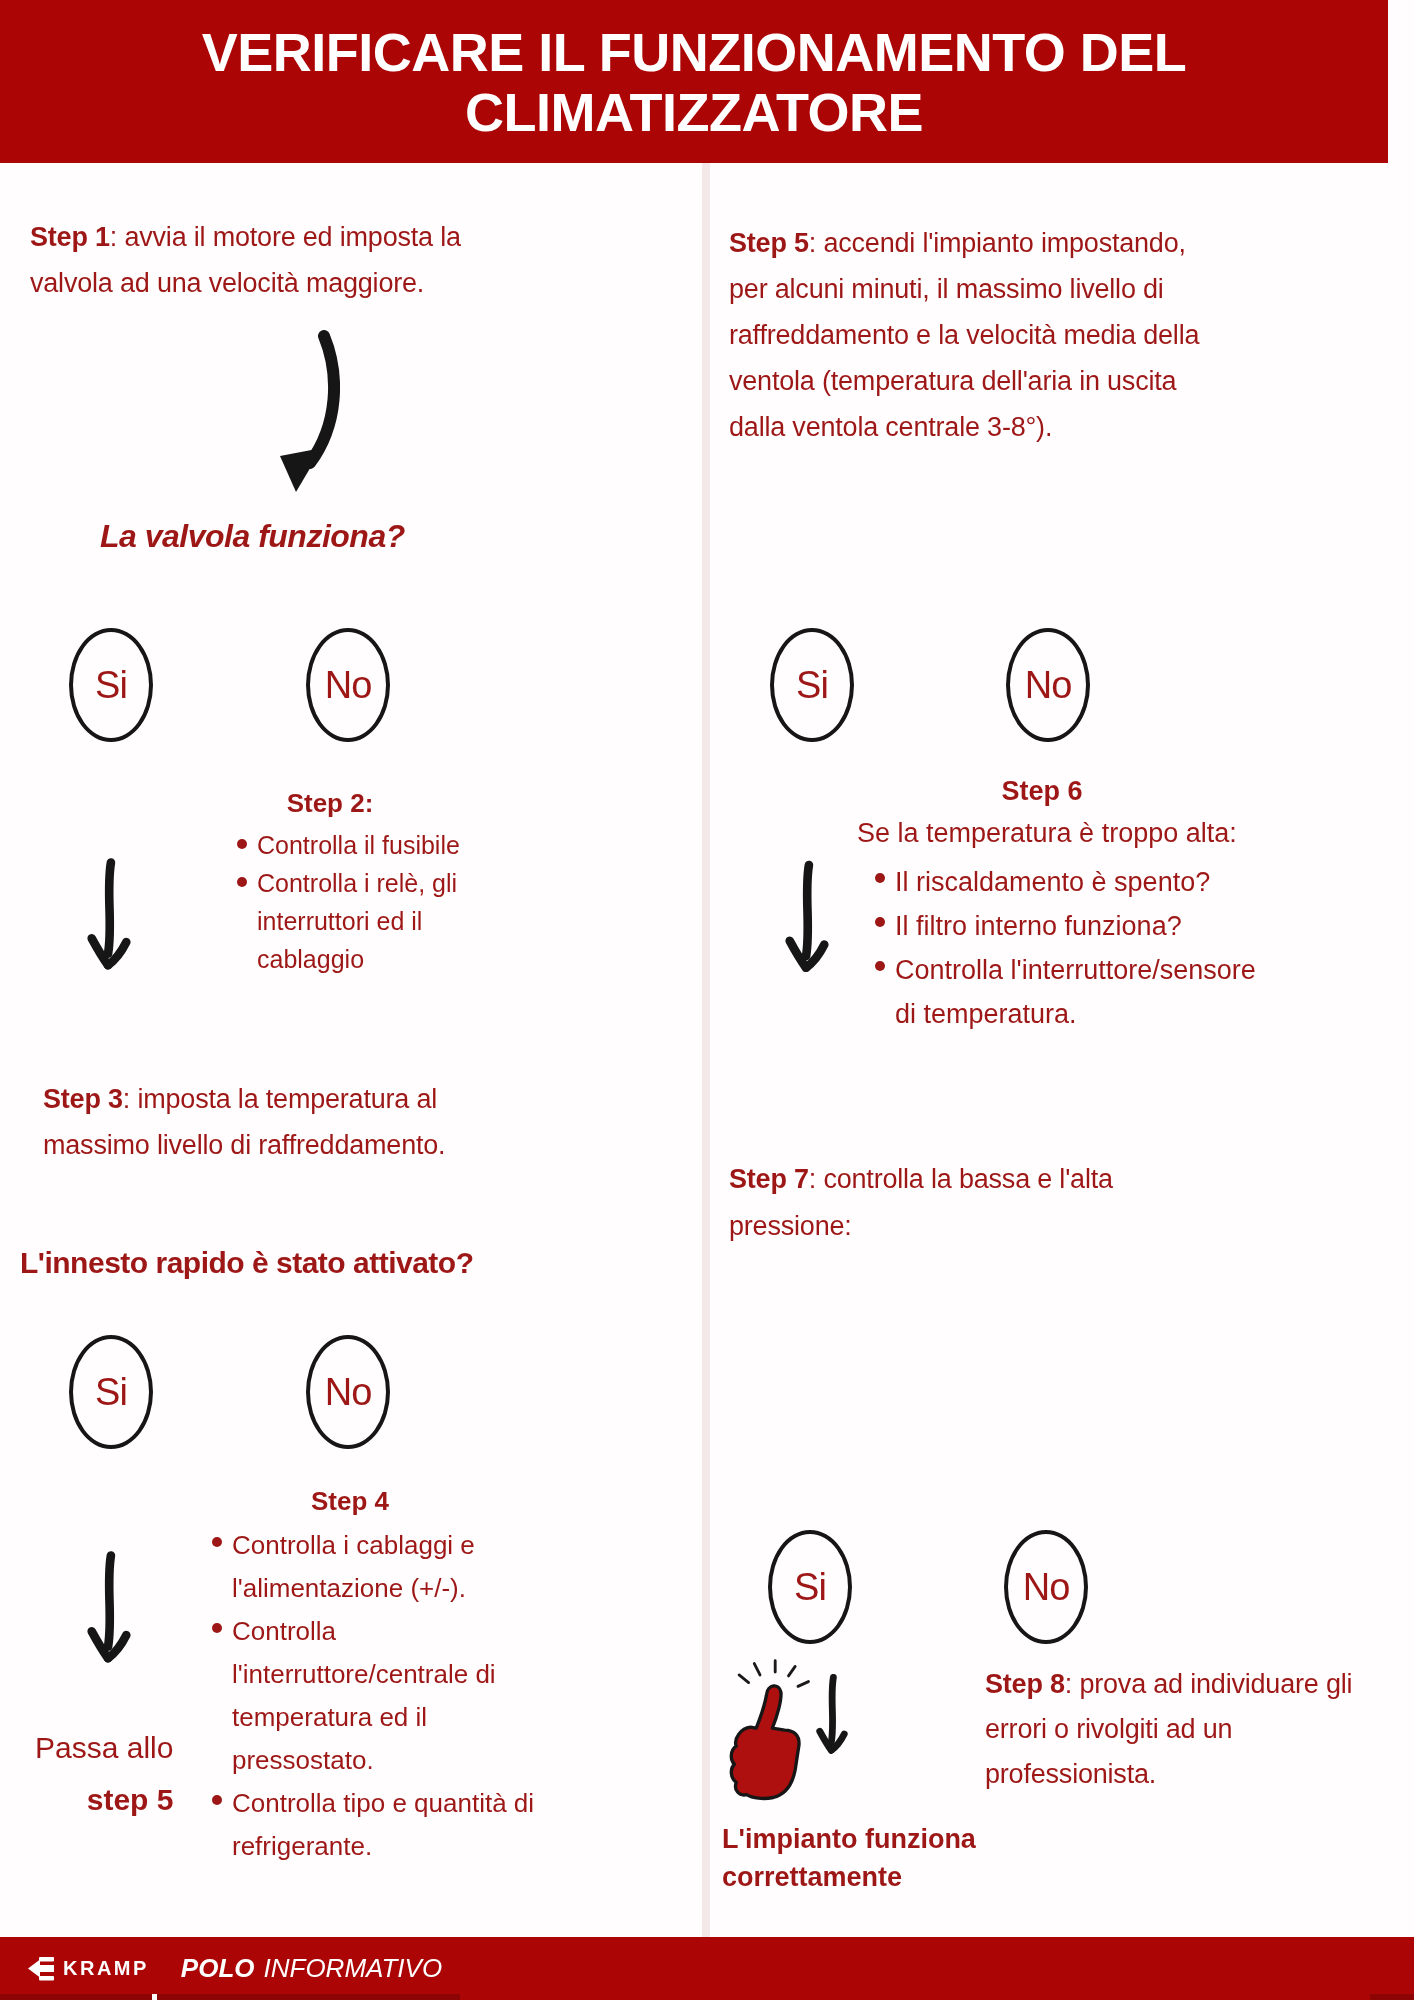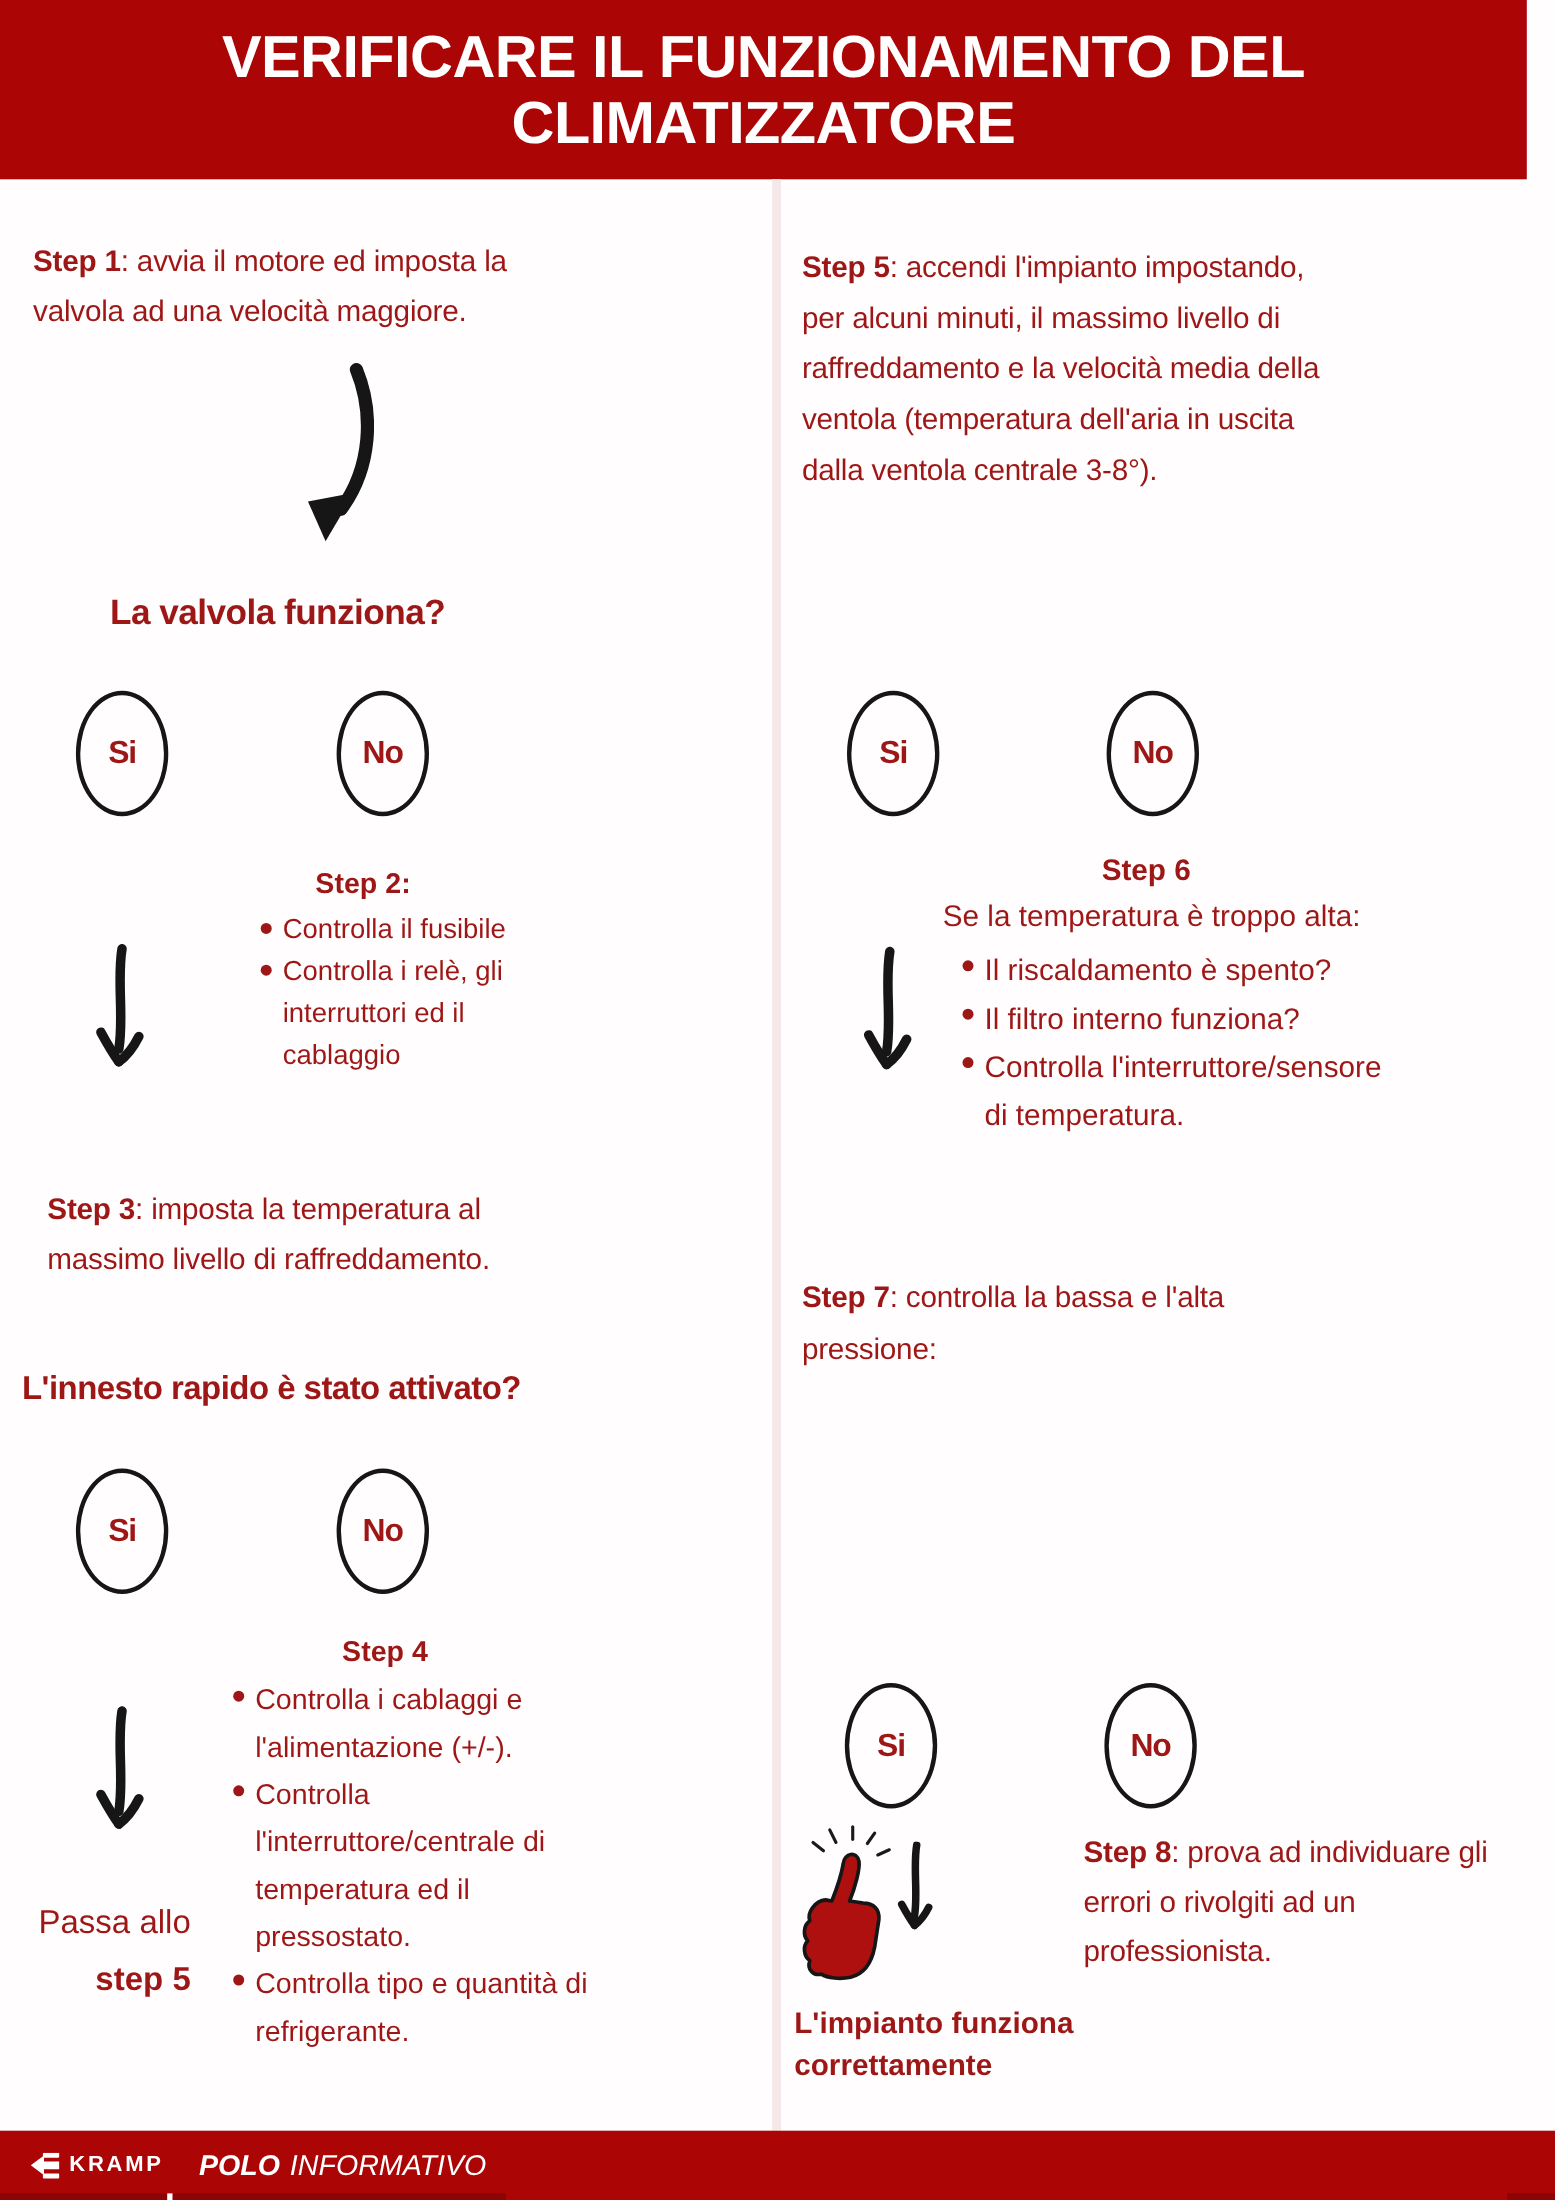--- a/index.html
+++ b/index.html
@@ -36,21 +36,21 @@
   .italic-block{display:block;font-style:italic;white-space:pre-line;}
   .question{
     color:var(--tred);font-weight:bold;font-size:32px;letter-spacing:-0.5px;
     white-space:nowrap;
   }
   
   .circle{
     width:84px;height:114px;border:4px solid var(--ink);border-radius:50%;
     display:flex;align-items:center;justify-content:center;background:transparent;
   }
-  .circle span{color:var(--tred);font-weight:bold;font-size:29px;letter-spacing:-1px;}
+  .circle span{color:var(--tred);font-weight:normal;font-size:38px;letter-spacing:-1px;}
   
   .step-head{
     color:var(--tred);font-weight:bold;font-size:26px;text-align:center;white-space:nowrap;
   }
   
   .blist{list-style:none;color:var(--tred);}
   .blist li{display:flex;align-items:flex-start;}
   .blist li::before{
     content:"";flex:0 0 auto;width:10px;height:10px;border-radius:50%;
     background:var(--tred);margin:13px 10px 0 0;
@@ -92,21 +92,21 @@
   <div class="abs divider"></div>
 
   <p class="abs step" style="left:30px;top:214px;"><b>Step 1</b><span>: avvia il motore ed imposta la
 valvola ad una velocità maggiore.</span></p>
 
   <svg class="abs" style="left:268px;top:330px;" width="72" height="178" viewBox="0 0 72 178">
     <path d="M56 6 C 72 45, 70 95, 42 133" stroke="#161616" stroke-width="12" fill="none" stroke-linecap="round"></path>
     <polygon points="12,126 54,118 28,162" fill="#161616"></polygon>
   </svg>
 
-  <h2 class="abs question" style="left:100px;top:538px;">La valvola funziona?</h2>
+  <h2 class="abs question" style="left:100px;top:518px;font-style:italic;">La valvola funziona?</h2>
 
   <div class="abs circle" style="left:69px;top:628px;">
     <span>Si</span>
   </div>
   <div class="abs circle" style="left:306px;top:628px;">
     <span>No</span>
   </div>
 
   <div class="abs step-head" style="left:255px;top:788px;width:150px;">Step 2:</div>
   <ul class="abs blist s2" style="left:237px;top:826px;">

